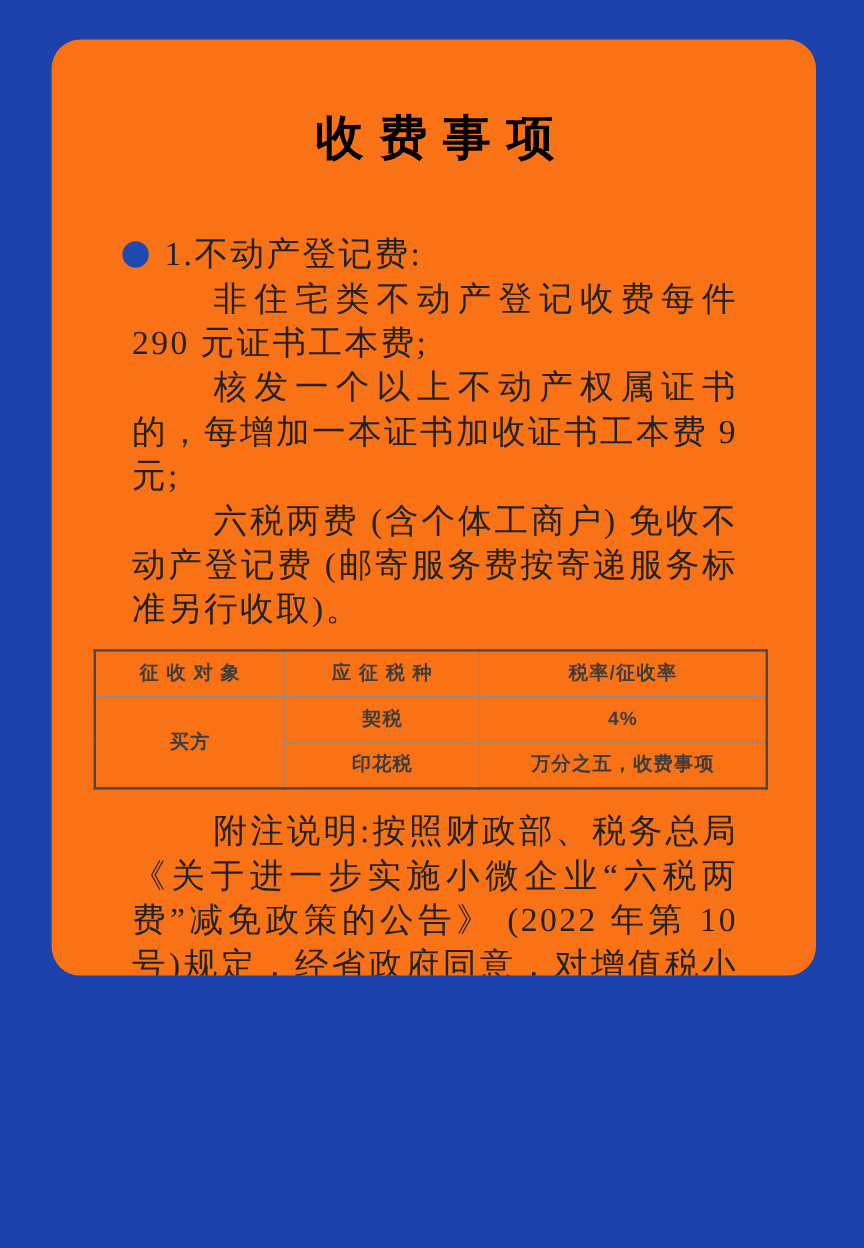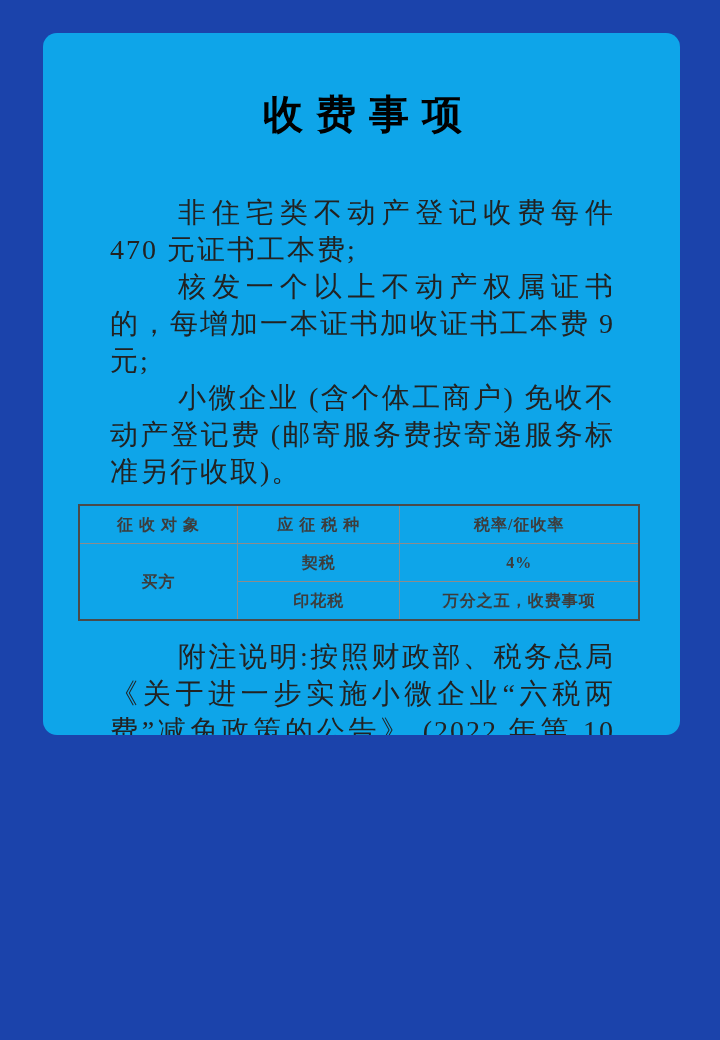--- a/index.html
+++ b/index.html
@@ -7,23 +7,23 @@
   body {
     position: relative;
     background: #1b43ab;
     font-family: "Liberation Serif", "DejaVu Serif", serif;
     color: #1c1c1c;
     overflow: hidden;
   }
   .card {
     position: absolute;
     left: 43px; top: 33px;
-    width: 637px; height: 702px;
-    background: #0ea5e9;
-    border-radius: 14px;
+    width: 637px; height: 780px;
+    background: #f97316;
+    border-radius: 24px;
     overflow: hidden;
   }
   .content { padding: 0 65px 0 67px; }
 
   .title {
     margin-top: 59px;
     text-align: center;
     font-size: 40px;
     line-height: 46px;
     font-weight: 700;
@@ -61,42 +61,45 @@
     border: 2px solid #4a4a4a;
     letter-spacing: 1px;
   }
   .fee th, .fee td {
     border: 1px solid #8c8c8c;
     font-size: 16px;
     font-weight: 700;
     text-align: center;
     vertical-align: middle;
     padding: 0 2px;
-    font-family: Liberation Serif, serif;
   }
   .fee th { height: 31px; }
   .fee td { height: 27px; }
   .col-subject { width: 28.3%; }
   .col-tax     { width: 29.0%; }
   .col-rate    { width: 42.7%; }
 
   .note { margin-top: 17px; }
 </style>
 </head>
 <body>
 
 <div class="card">
   <div class="content">
 
     <h1 class="title">收费事项</h1>
 
     <section class="section sec1">
-      <p class="para">非住宅类不动产登记收费每件 470 元证书工本费;</p>
+      <div class="heading">
+        <span class="bullet"></span>
+        <span>1.不动产登记费:</span>
+      </div>
+      <p class="para">非住宅类不动产登记收费每件 290 元证书工本费;</p>
       <p class="para">核发一个以上不动产权属证书的，每增加一本证书加收证书工本费 9 元;</p>
-      <p class="para">小微企业 (含个体工商户) 免收不动产登记费 (邮寄服务费按寄递服务标准另行收取)。</p>
+      <p class="para">六税两费 (含个体工商户) 免收不动产登记费 (邮寄服务费按寄递服务标准另行收取)。</p>
     </section>
 
     <section class="section sec2">
 
       <div class="table-wrap">
         <table class="fee">
           <colgroup>
             <col class="col-subject">
               <col class="col-tax">
               <col class="col-rate">

